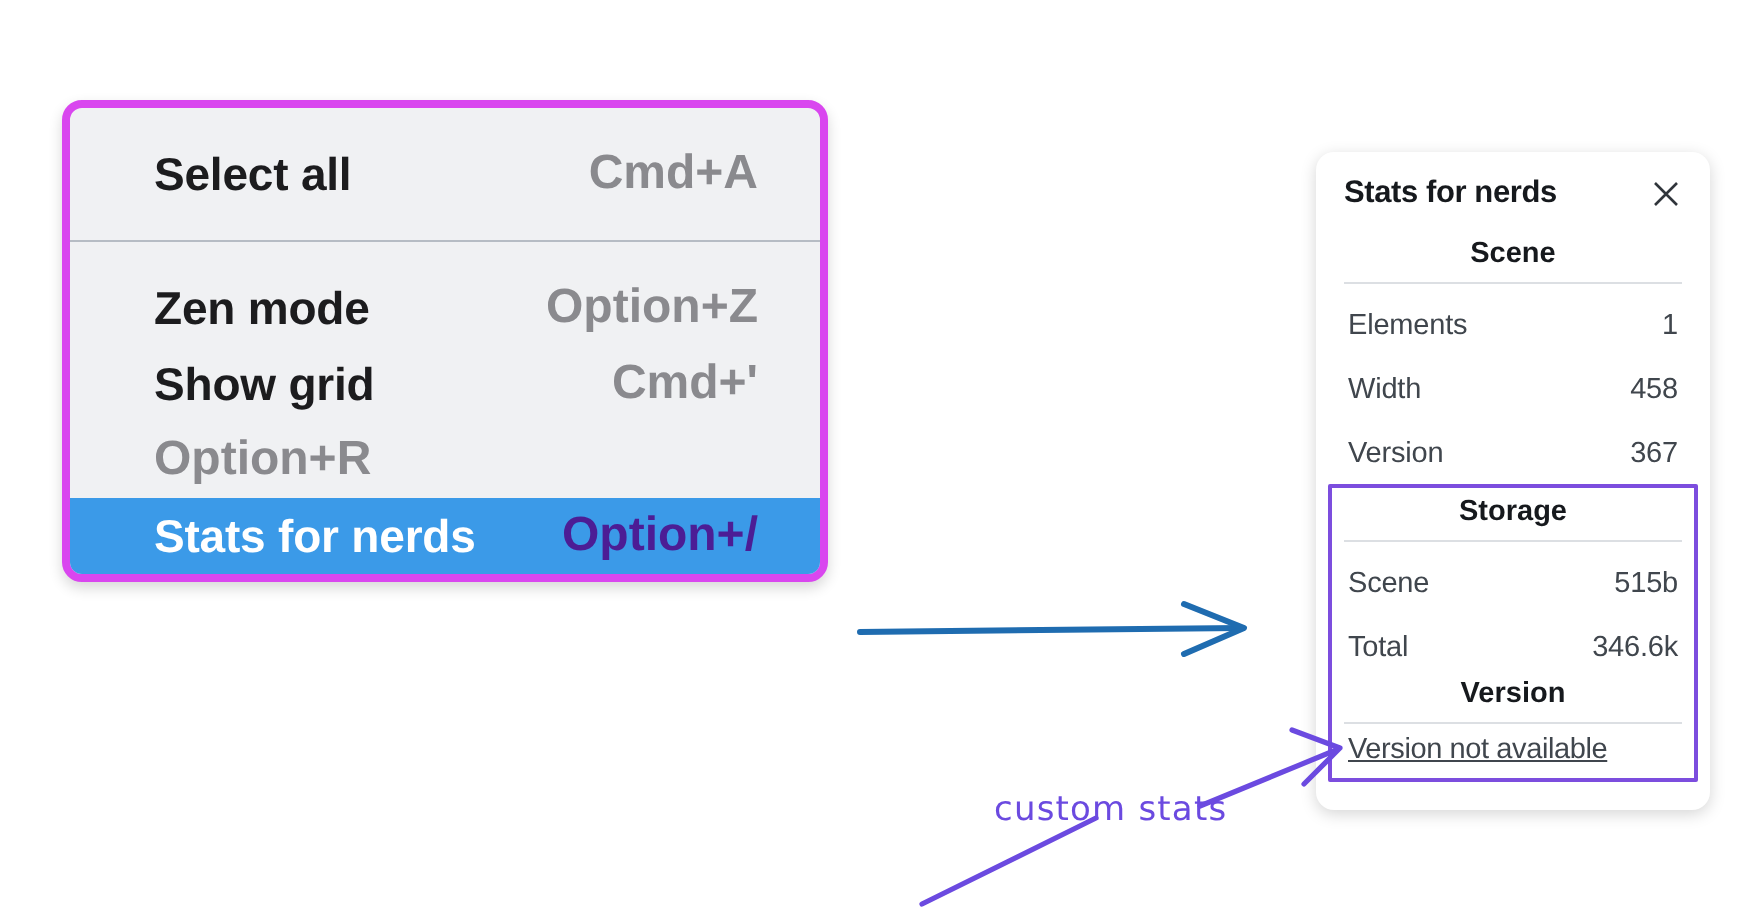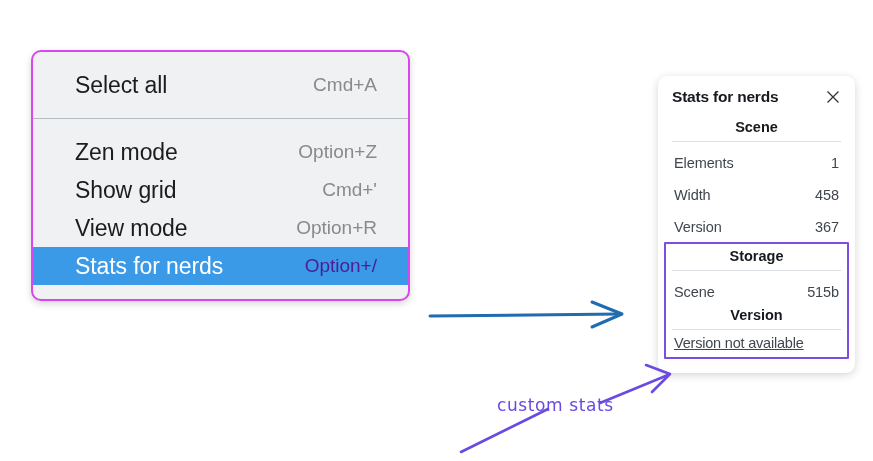--- a/index.html
+++ b/index.html
@@ -16,25 +16,25 @@
     -webkit-font-smoothing: antialiased;
   }
 
   
   #context-menu {
     position: absolute;
     left: 31px;
     top: 50px;
     width: 375px;
     background: #f0f1f3;
-    border: 2px solid #d946ef;
+    border: 4px solid #d946ef;
     border-radius: 10px;
     box-shadow: 0 3px 7px rgba(0,0,0,0.16);
     overflow: hidden;
-    padding-bottom: 14px;
+    font-weight: bold;
   }
   .menu-group { padding: 0; }
   .menu-group.first { padding: 14px 0 14px 0; }
   .menu-sep {
     height: 1px;
     background: #b6bcc4;
     width: 100%;
   }
   .menu-group.second { padding-top: 14px; }
   .menu-item {
@@ -45,21 +45,21 @@
     height: 38px;
     box-sizing: border-box;
     cursor: default;
   }
   .menu-item .label {
     font-size: 23px;
     color: #1c1c1e;
     letter-spacing: -0.1px;
   }
   .menu-item .shortcut {
-    font-size: 19px;
+    font-size: 24px;
     color: #8a8a8e;
     letter-spacing: 0px;
   }
   .menu-item.selected {
     background: #3b9ae8;
   }
   .menu-item.selected .label { color: #ffffff; }
   .menu-item.selected .shortcut { color: #4c1d95; }
 
   
@@ -170,21 +170,20 @@
   <div class="menu-group second">
     <div class="menu-item">
       <span class="label">Zen mode</span>
       <span class="shortcut">Option+Z</span>
     </div>
     <div class="menu-item">
       <span class="label">Show grid</span>
       <span class="shortcut">Cmd+'</span>
     </div>
     <div class="menu-item">
-      <span class="label">View mode</span>
       <span class="shortcut">Option+R</span>
     </div>
     <div class="menu-item selected">
       <span class="label">Stats for nerds</span>
       <span class="shortcut">Option+/</span>
     </div>
   </div>
 
 </div>
 
@@ -218,20 +217,24 @@
 
   <div id="custom-stats-box">
 
     <div>
       <div class="section-head">Storage</div>
       <div class="hr"></div>
       <div class="stat-row">
         <span class="k">Scene</span>
         <span class="v">515b</span>
       </div>
+      <div class="stat-row">
+        <span class="k">Total</span>
+        <span class="v">346.6k</span>
+      </div>
     </div>
 
     <div>
       <div class="section-head">Version</div>
       <div class="hr"></div>
       <div class="version-text">Version not available</div>
     </div>
 
   </div>
 </div>

